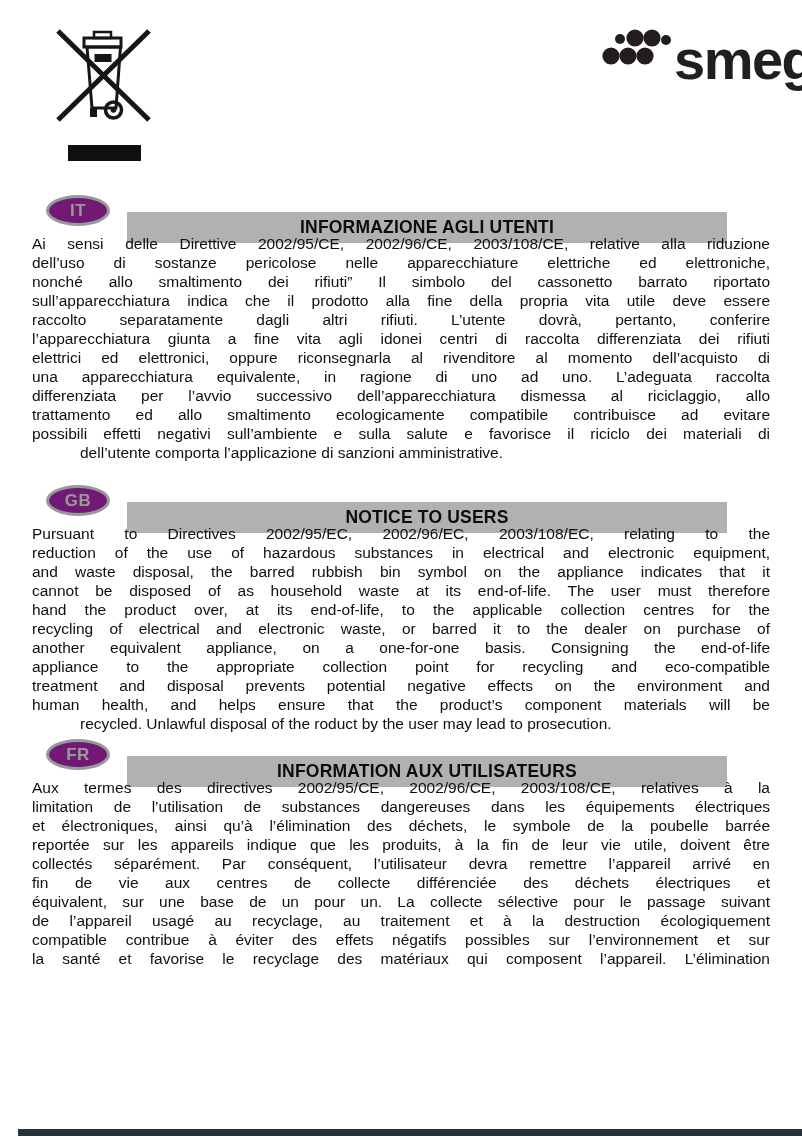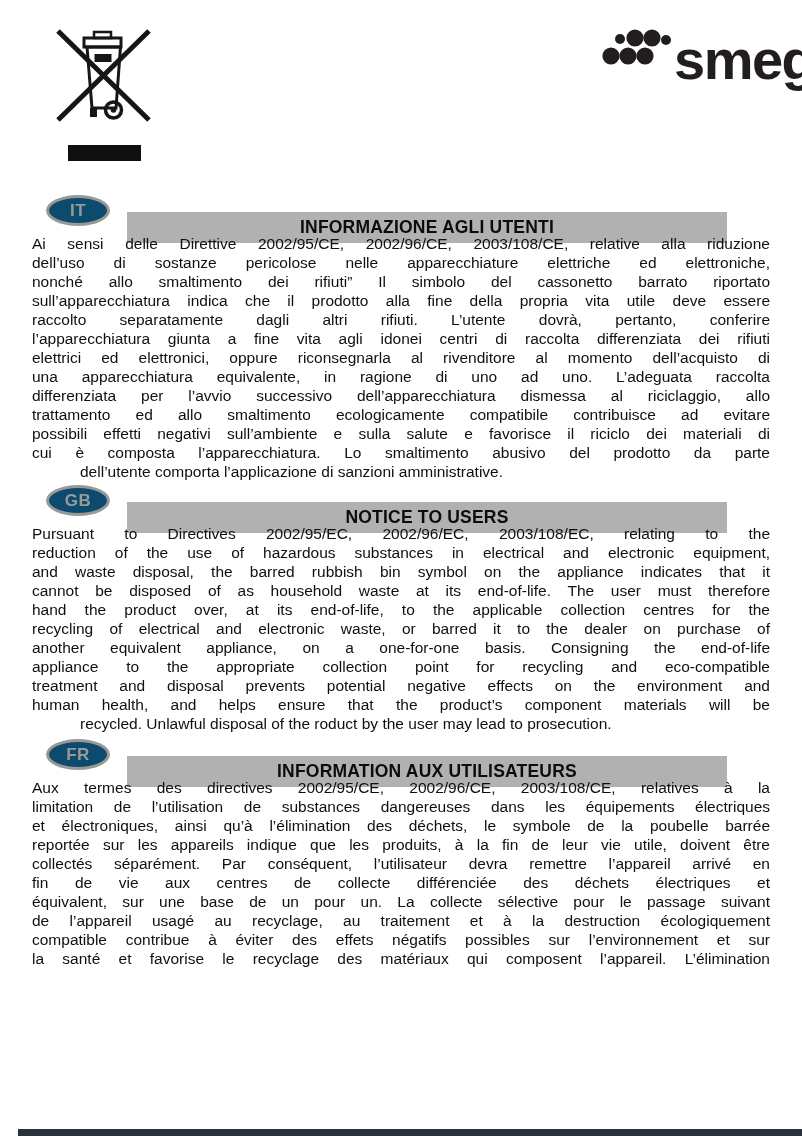--- a/index.html
+++ b/index.html
@@ -39,21 +39,21 @@
 
   .badge {
     position: absolute; left: 46px; top: 1px;
     width: 58px; height: 25px;
     border: 3px solid var(--badge, #999);
     border-radius: 50%;
     color: var(--badge, #999);
     font-weight: bold; font-size: 17px;
     display: flex; align-items: center; justify-content: center;
     letter-spacing: 0.5px;
-    background: #0c4a6e;
+    background: #701a75;
   }
   .header-bar {
     position: absolute; left: 127px; top: 18px;
     width: 600px; height: 31px;
     background: var(--header-bar, #b1b1b1);
     display: flex; align-items: center; justify-content: center;
   }
   .header-label {
     font-weight: bold; font-size: 17.5px; color: #0c0c0c; letter-spacing: 0.2px;
   }
@@ -126,21 +126,20 @@
           <div class="line">dell’uso di sostanze pericolose nelle apparecchiature elettriche ed elettroniche,</div>
           <div class="line">nonché allo smaltimento dei rifiuti” Il simbolo del cassonetto barrato riportato</div>
           <div class="line">sull’apparecchiatura indica che il prodotto alla fine della propria vita utile deve essere</div>
           <div class="line">raccolto separatamente dagli altri rifiuti. L’utente dovrà, pertanto, conferire</div>
           <div class="line">l’apparecchiatura giunta a fine vita agli idonei centri di raccolta differenziata dei rifiuti</div>
           <div class="line">elettrici ed elettronici, oppure riconsegnarla al rivenditore al momento dell’acquisto di</div>
           <div class="line">una apparecchiatura equivalente, in ragione di uno ad uno. L’adeguata raccolta</div>
           <div class="line">differenziata per l’avvio successivo dell’apparecchiatura dismessa al riciclaggio, allo</div>
           <div class="line">trattamento ed allo smaltimento ecologicamente compatibile contribuisce ad evitare</div>
           <div class="line">possibili effetti negativi sull’ambiente e sulla salute e favorisce il riciclo dei materiali di</div>
-          <div class="line">cui è composta l’apparecchiatura. Lo smaltimento abusivo del prodotto da parte</div>
           <div class="line last">dell’utente comporta l’applicazione di sanzioni amministrative.</div>
         </div>
   </section>
 
   <section class="lang-section">
     <div class="badge">
       <span class="badge-label">GB</span>
     </div>
     <div class="header-bar">
       <span class="header-label">NOTICE TO USERS</span>

